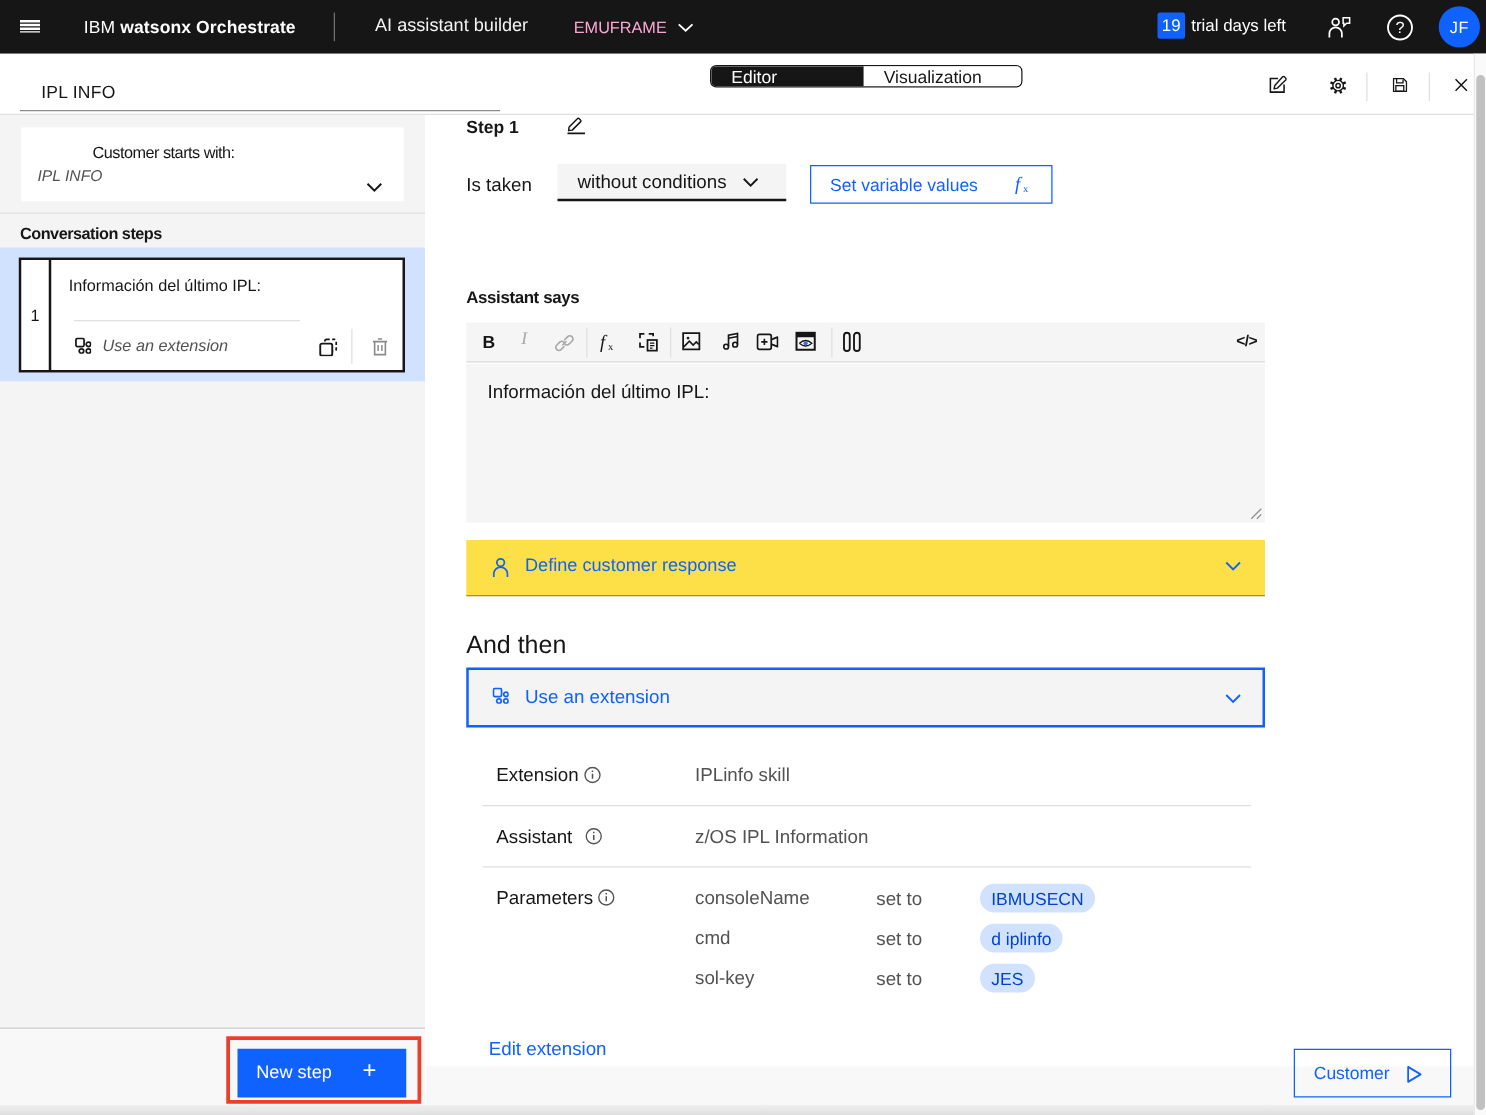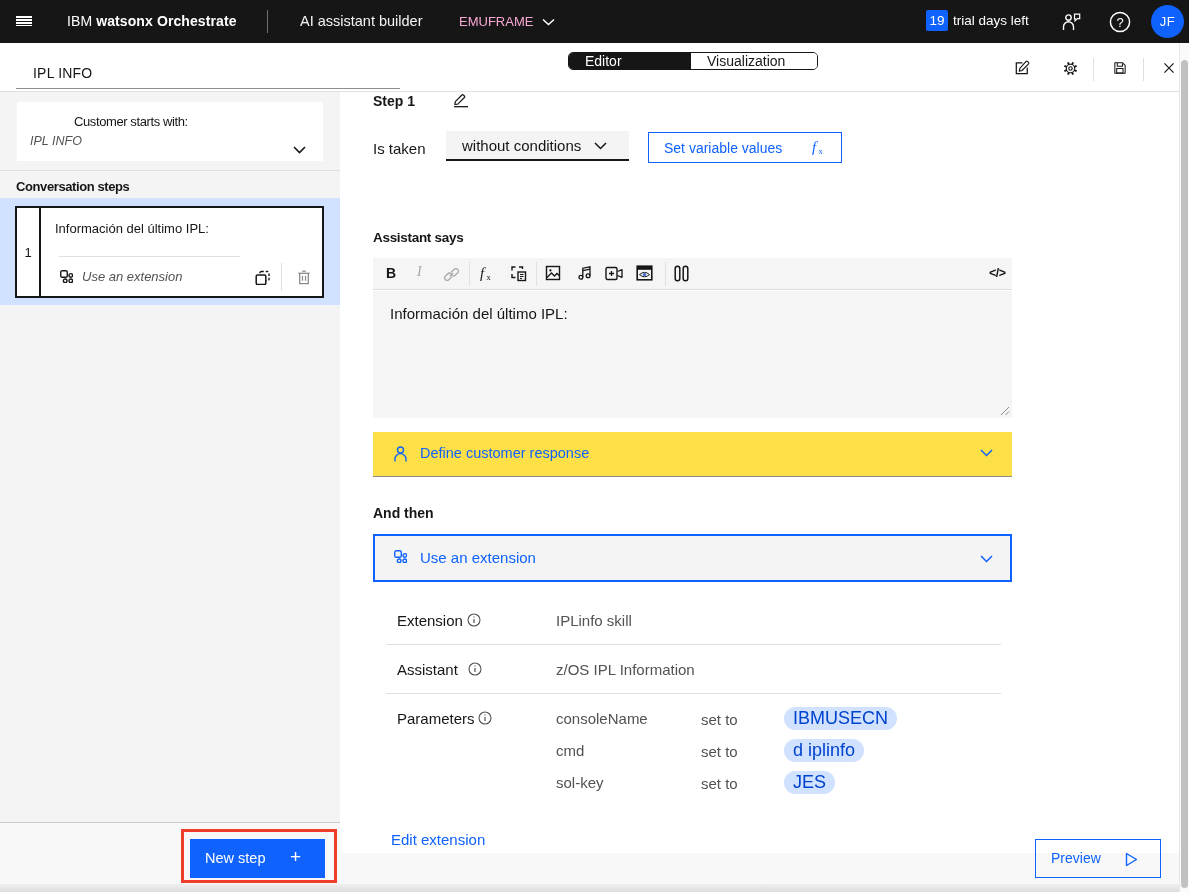--- a/index.html
+++ b/index.html
@@ -83,32 +83,32 @@
   .tbi { position:absolute; }
   .tbtxt { position:absolute; }
   .tbdiv { position:absolute; top:4px; width:1px; height:24px; background:#e0e0e0; }
   #rtetext { left:32px; top:199px; width:639px; height:127px; background:#f5f5f5; }
   #rtetext .txt { position:absolute; left:17px; top:14px; font-size:15px; }
   #rtetext .grip { position:absolute; right:2px; bottom:2px; }
   #define-row { left:32px; top:340px; width:639px; height:45px; background:#fde047; border-bottom:1px solid #8d8d8d;text-align:right; }
   #define-row .ic { position:absolute; left:21px; top:14px; }
   #define-row .txt { position:absolute; left:47px; top:13px; font-size:14.5px; color:#0f62fe; }
   #define-row .chev { position:absolute; left:607px; top:17px; }
-  #andthen { left:32px; top:413px; font-size:14px; font-weight:700; }
+  #andthen { left:32px; top:413px; font-size:20px; font-weight:400; }
   #extbox { left:32px; top:442px; width:639px; height:48px; background:#f4f4f4; border:2px solid #0f62fe; }
   #extbox .ic { position:absolute; left:19px; top:14px; }
   #extbox .txt { position:absolute; left:45px; top:13px; font-size:15px; color:#0f62fe; }
   #extbox .chev { position:absolute; left:605px; top:19px; }
   #extcard { left:45px; top:497px; width:615px; height:229px; background:#fff; }
   .row-div { position:absolute; left:0; width:615px; height:1px; background:#e0e0e0; }
   .flabel { position:absolute; left:11px; font-size:15px; color:#161616; }
   .finfo { position:absolute; }
   .fval { position:absolute; left:170px; font-size:15px; color:#525252; }
   .setto { position:absolute; left:315px; font-size:15px; color:#525252; }
-  .chip { position:absolute; left:398px; height:23px; border-radius:12px; background:#d0e2ff; color:#0043ce; font-size:18px; display:flex; align-items:center; justify-content:center; padding:0 9px; }
+  .chip { position:absolute; left:398px; height:23px; border-radius:12px; background:#d0e2ff; color:#0043ce; font-size:14px; display:flex; align-items:center; justify-content:center; padding:0 9px; }
   #editext { left:50px; top:739px; font-size:15px; color:#0f62fe; }
   #preview { left:694px; top:747px; width:126px; height:39px; border:1px solid #0f62fe; color:#0f62fe; background:transparent; }
   #preview .txt { position:absolute; left:15px; top:10px; font-size:14px; }
   #preview .ic { position:absolute; left:89px; top:12px; }
 </style>
 </head>
 <body>
 <div id="app">
 
   <div id="hdr" class="abs">
@@ -357,21 +357,21 @@
       <div class="chip" style="top:118px;">IBMUSECN</div>
       <div class="fval" style="top:153px;">cmd</div>
       <div class="setto" style="top:154px;">set to</div>
       <div class="chip" style="top:150px;">d iplinfo</div>
       <div class="fval" style="top:185px;">sol-key</div>
       <div class="setto" style="top:186px;">set to</div>
       <div class="chip" style="top:182px;">JES</div>
     </div>
     <div id="editext" class="mx">Edit extension</div>
     <div id="preview" class="mx">
-      <div class="txt">Preview</div>
+      <div class="txt">Customer</div>
       <svg class="ic" width="13" height="15" viewBox="0 0 13 15">
           <path d="M1.5 1.5 L11.5 7.5 L1.5 13.5 z" fill="none" stroke="#0f62fe" stroke-width="1.4" stroke-linejoin="round"></path>
         </svg>
     </div>
   </div>
 
   <div id="sb-track" class="abs"></div>
   <div id="sb-thumb" class="abs"></div>
 
 </div>

